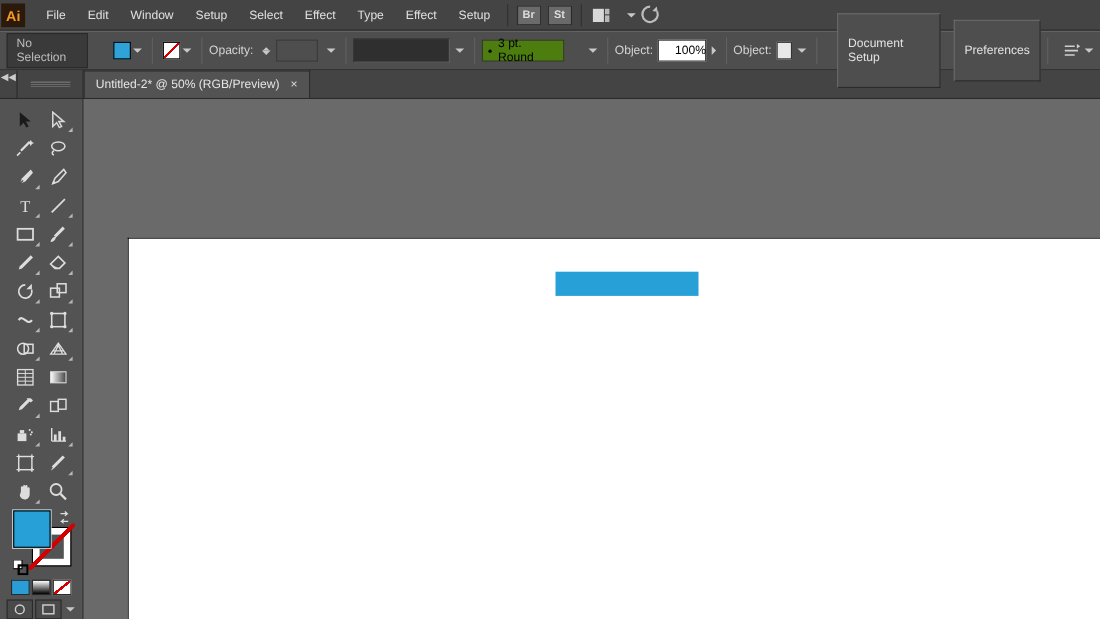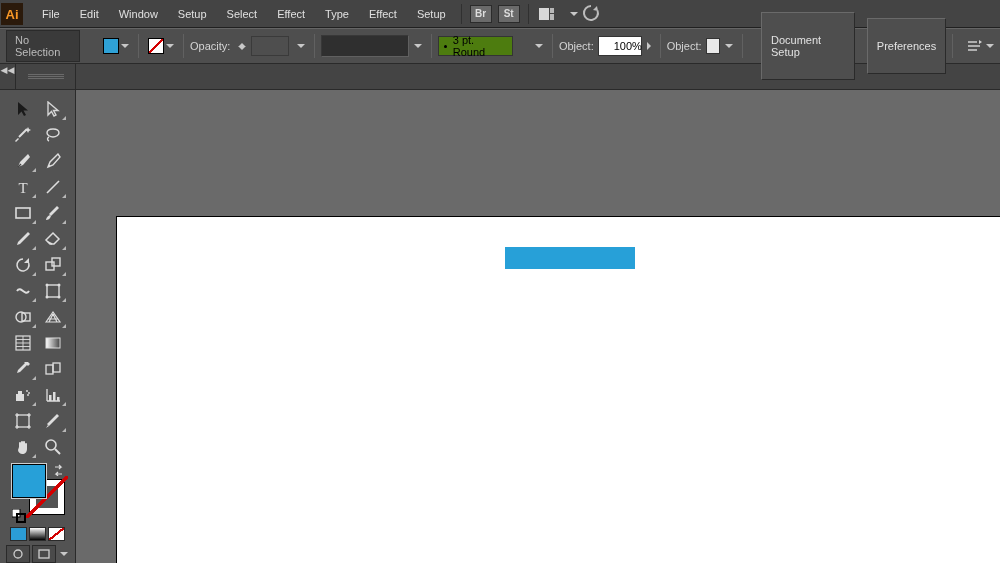--- a/index.html
+++ b/index.html
@@ -175,20 +175,24 @@
       </svg>
   </div>
   <span class="chev-down" style="margin-left:3px"></span>
 </div>
 
 <div class="dockhdr">
   <div class="dock-corner">◀◀</div>
   <div class="dock-spacer">
       <div class="grip"></div>
     </div>
+  <div class="tab">
+    <span>Untitled-2* @ 50% (RGB/Preview)</span>
+    <span class="close">×</span>
+  </div>
 </div>
 
 <div class="main">
 
   <div class="toolbox">
 
     <div class="tool-row">
       <div class="tool">
           <svg width="16" height="16">
             <path d="M3 1 L3 14 L6.5 10.5 L9 15 L11 14 L8.5 9.5 L13 9.5 Z" fill="#1a1a1a"></path>

